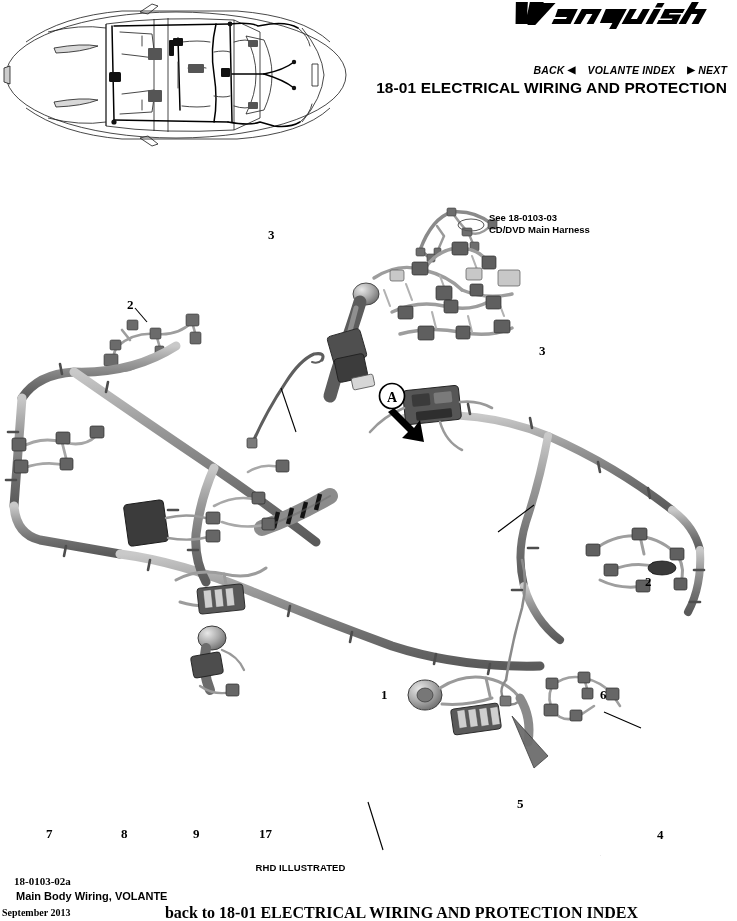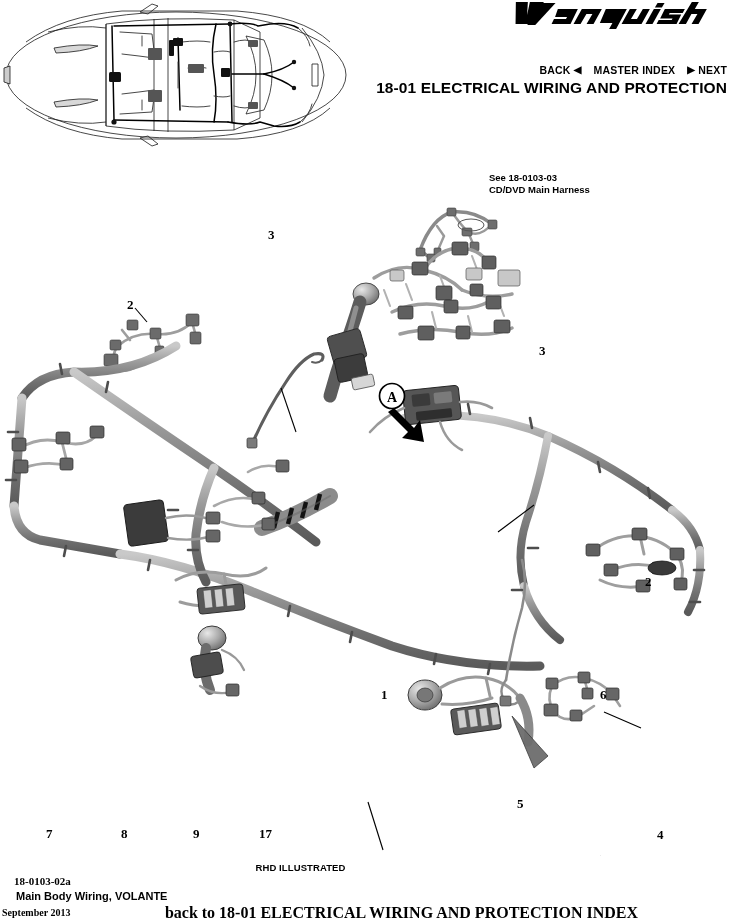--- a/index.html
+++ b/index.html
@@ -52,20 +52,21 @@
     right: 10px;
     top: 63px;
     font-size: 10.5px;
     font-weight: bold;
     white-space: nowrap;
     letter-spacing: 0.2px;
   }
   #navbar .navitem {
     display: inline-block;
     vertical-align: middle;
+    font-style: italic;
   }
   #navbar .arrow {
     display: inline-block;
     vertical-align: middle;
     font-size: 10px;
     padding: 0 3px;
     line-height: 1;
   }
   #navbar .gap { display:inline-block; width: 9px; }
 
@@ -96,20 +97,21 @@
     line-height: 1;
     color: #000;
   }
 
   .note {
     position: absolute;
     font-size: 9.5px;
     font-weight: bold;
     line-height: 11.5px;
     white-space: nowrap;
+    margin-top: 40px;
   }
 
   
   #footer {
     position: absolute;
     left: 0;
     top: 856px;
     width: 642px;
     height: 65px;
   }
@@ -183,21 +185,21 @@
 
       <path d="M169 11 L189 11 L188 15 L175 15 L174.6 16.6 L187 16.6 L185 26 L165 26 L166 22 L179 22 L179.4 20.4 L167 20.4 Z"></path>
 
       <path d="M194 4 L201 4 L199 11 L211 11 L207 26 L200 26 L203 16 L197 16 L194.4 26 L187 26 Z"></path>
     </g>
   </svg>
 
   <div id="page-title" class="sans">18-01 ELECTRICAL WIRING AND PROTECTION</div>
 
   <div id="navbar">
-    <span class="navitem">BACK</span><span class="arrow">◀</span><span class="gap"></span><span class="navitem">MASTER INDEX</span><span class="gap"></span><span class="arrow">▶</span><span class="navitem">NEXT</span>
+    <span class="navitem">BACK</span><span class="arrow">◀</span><span class="gap"></span><span class="navitem">VOLANTE INDEX</span><span class="gap"></span><span class="arrow">▶</span><span class="navitem">NEXT</span>
   </div>
 </div>
 
 <svg id="car-view" viewBox="0 0 348 146">
   <g fill="none" stroke="#1a1a1a" stroke-width="0.8">
 
     <ellipse cx="174" cy="73" rx="170" ry="63"></ellipse>
     <path d="M24 40 Q60 14 120 9 L235 9 Q300 14 328 40"></path>
     <path d="M24 106 Q60 132 120 137 L235 137 Q300 132 328 106"></path>
 

